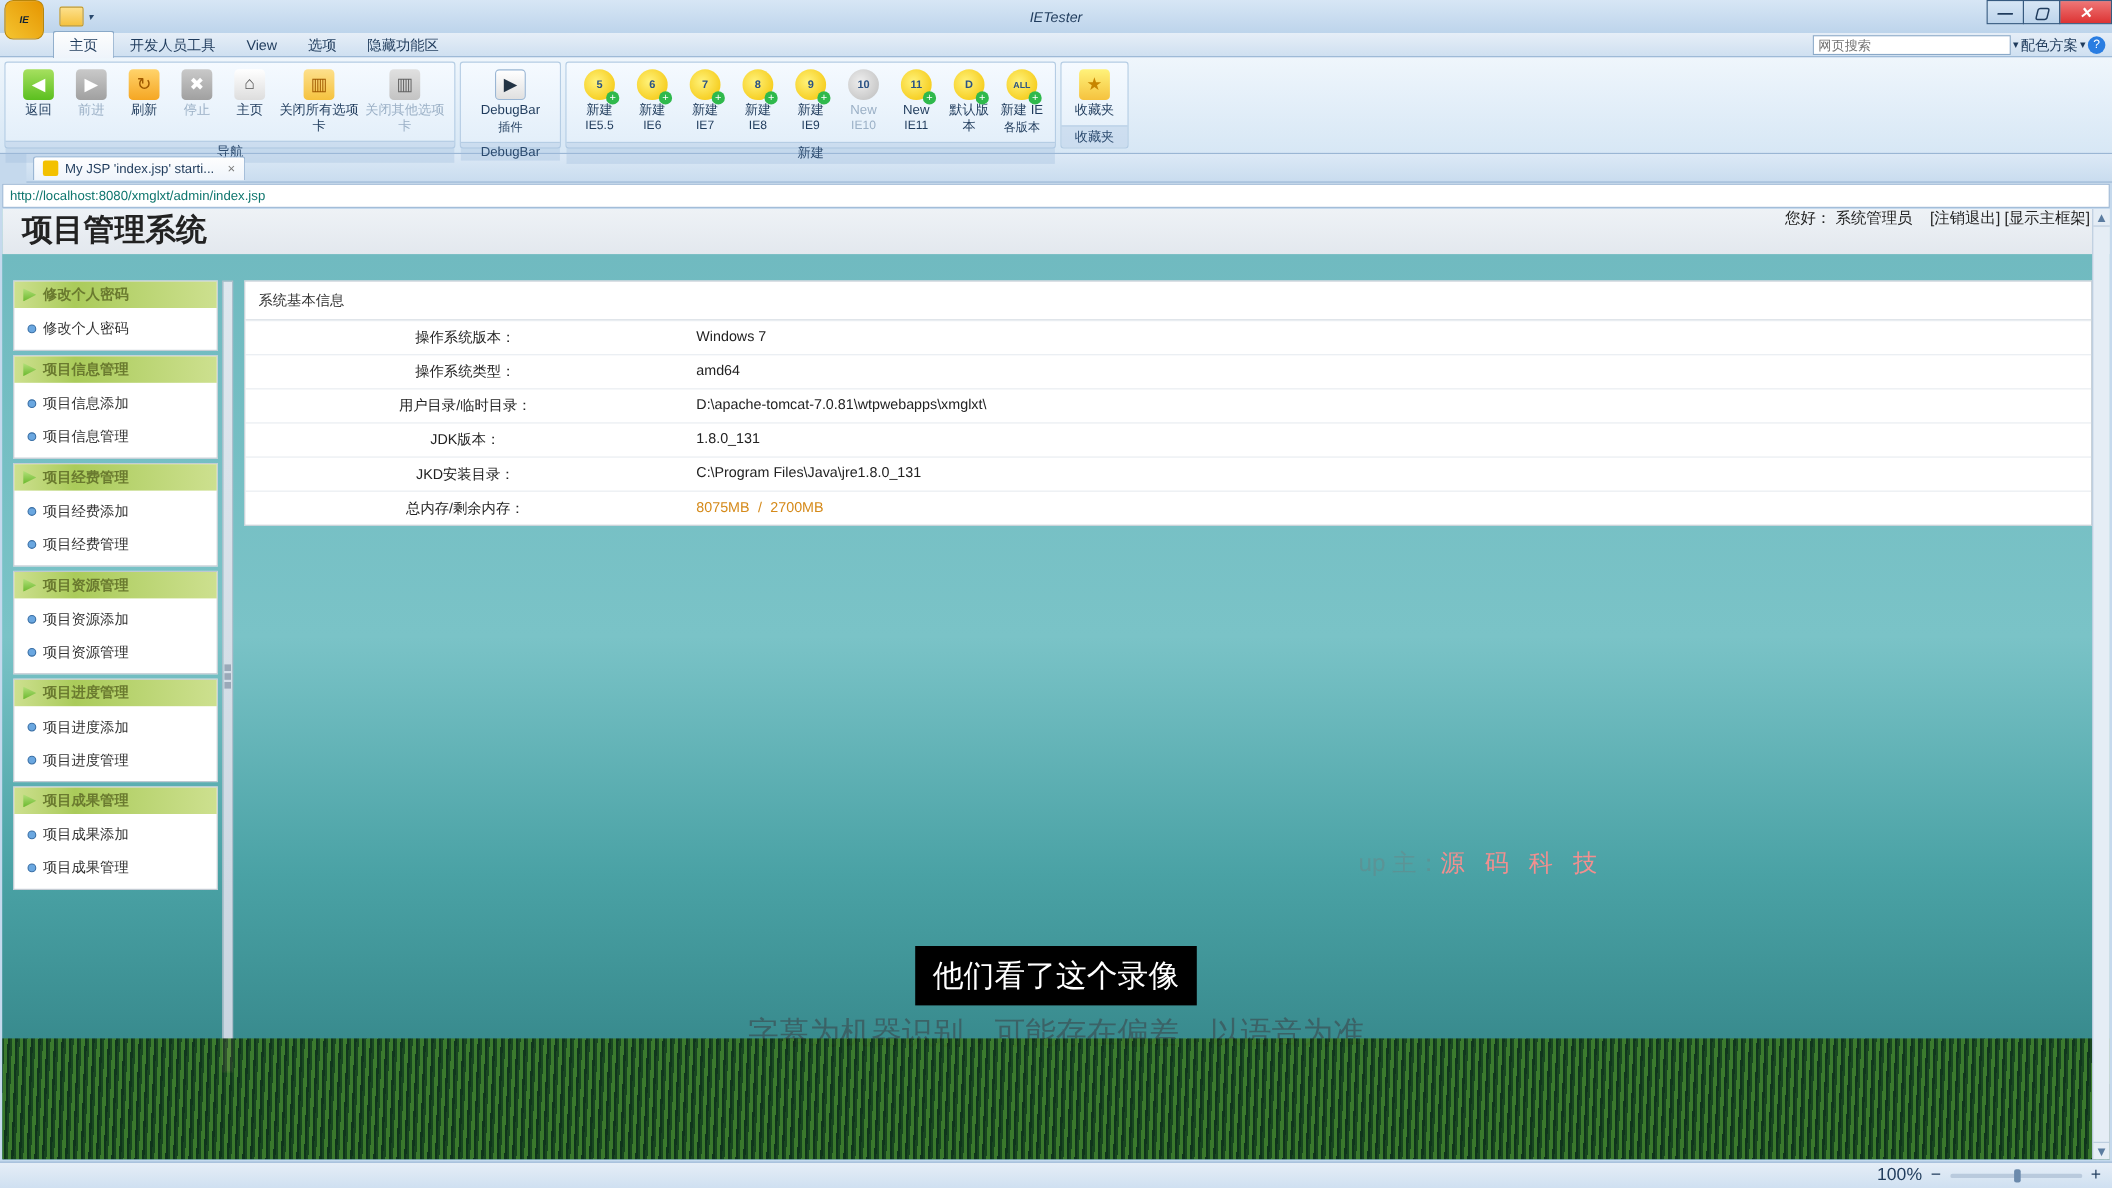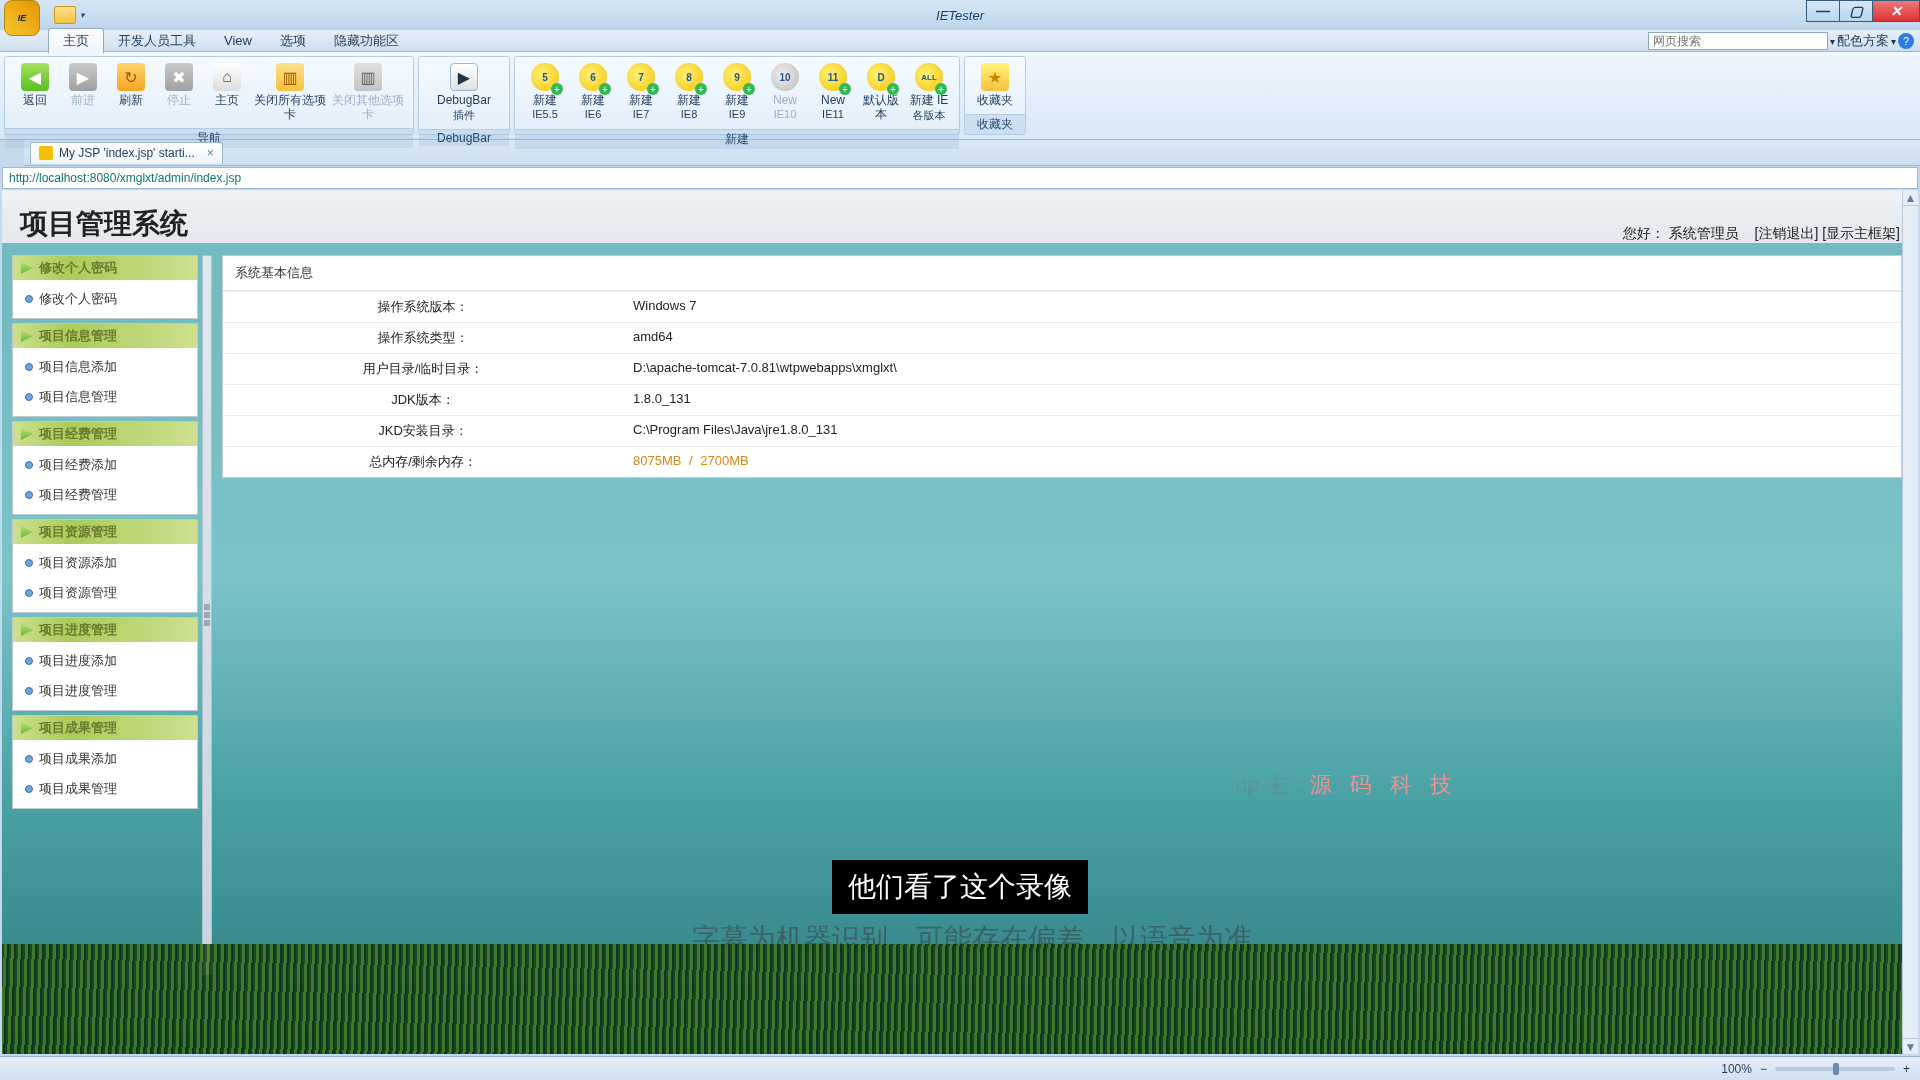--- a/index.html
+++ b/index.html
@@ -59,21 +59,21 @@
 .tab .x{font-size:12px;color:#7a7a7a;margin-left:6px;}
 
 
 .addr { height:22px; background:#fff; border:1px solid #9ab6d4; margin:1px 2px; display:flex; align-items:center; padding:0 6px; font-size:12px; color:#0f766e;}
 
 
 .viewport { position:absolute; left:2px; right:2px; top:190px; bottom:26px; background:linear-gradient(#6fb9bf 0%, #7ac3c7 45%, #4aa2a5 70%, #2c7a7d 100%); overflow:hidden;}
 .viewport::after{content:"";position:absolute;left:0;right:0;bottom:0;height:110px;background:
   repeating-linear-gradient(92deg, rgba(20,60,15,.85) 0 2px, rgba(60,120,30,.85) 2px 5px, rgba(10,40,10,.85) 5px 7px);
 }
-.page-header { height:53px; background:linear-gradient(#eef2f6,#e3e8ee); display:flex; align-items:flex-end; justify-content:space-between; padding:0 18px; }
+.page-header { height:41px; background:linear-gradient(#eef2f6,#e3e8ee); display:flex; align-items:flex-start; justify-content:space-between; padding:0 18px; }
 .page-header h1 { font-family:"SimSun",serif; font-size:28px; font-weight:bold; color:#222;}
 .page-header .right{font-size:14px;color:#222;}
 .page-header .right .uname{margin-right:12px;}
 .page-header .right .lnk{color:#222;}
 
 .body-row { position:absolute; top:55px; bottom:0; left:0; right:0; display:flex;}
 
 .sidebar { width:200px; padding:10px 0 0 10px;}
 .menublock { width:186px; margin-bottom:4px; background:#fff; border:1px solid #bfc8d1;}
 .menublock .hd { height:24px; background:linear-gradient(90deg,#cde08f,#aacb5a 30%,#cde08f); display:flex; align-items:center; padding-left:26px; font-size:13px; color:#6a7a2f; font-weight:bold; position:relative;}
@@ -92,24 +92,24 @@
 .kv-row:first-of-type{border-top:none;}
 .kv-row .k{width:400px;text-align:center;padding:6px 8px;font-size:13px;color:#222;}
 .kv-row .v{flex:1;padding:6px 10px;font-size:13px;color:#222;}
 .kv-row .v .orange{color:#d58a1a;}
 .kv-row .v .sep{color:#d58a1a;margin:0 4px;}
 
 
 .watermark{position:absolute;right:460px;top:580px;font-size:22px;font-family:"KaiTi","STKaiti",serif;}
 .watermark .w1{color:rgba(120,120,120,.35);} .watermark .w2{color:#f38f8f;letter-spacing:6px;}
 .subtitle-main{position:absolute;left:50%;top:670px;transform:translateX(-50%);background:#000;color:#fff;font-size:28px;padding:8px 16px;}
-.subtitle-sub{position:absolute;left:50%;top:730px;transform:translateX(-50%);color:rgba(60,70,75,.6);font-size:28px;font-family:"SimSun",serif;margin-left:12px;}
-
-
-.statusbar{position:absolute;left:0;right:0;bottom:0;height:24px;background:linear-gradient(#e6eef7,#cfe0f1);border-top:1px solid #9ab6d4;display:flex;align-items:center;justify-content:flex-end;padding:0 10px;gap:8px;font-size:12px;color:#1f3b5c;}
+.subtitle-sub{position:absolute;left:50%;top:730px;transform:translateX(-50%);color:rgba(60,70,75,.6);font-size:28px;font-family:"SimSun",serif;}
+
+
+.statusbar{position:absolute;left:0;right:0;bottom:0;height:24px;background:linear-gradient(#e6eef7,#cfe0f1);border-top:1px solid #9ab6d4;display:flex;align-items:center;justify-content:flex-end;padding:0 10px;gap:8px;font-size:16px;color:#1f3b5c;}
 .statusbar .zoom-track{width:120px;height:4px;background:#b9cadd;position:relative;border-radius:2px;}
 .statusbar .zoom-track .thumb{position:absolute;left:58px;top:-4px;width:6px;height:12px;background:#6b8aac;border-radius:2px;}
 .vscroll{position:absolute;right:2px;top:190px;bottom:26px;width:16px;background:#e5edf5;border-left:1px solid #b9cadd;}
 .vscroll .arr{height:16px;display:flex;align-items:center;justify-content:center;color:#4a6;}
 .vscroll .arr.up{border-bottom:1px solid #b9cadd;color:#5b7ca0;}
 .vscroll .arr.dn{position:absolute;bottom:0;width:100%;border-top:1px solid #b9cadd;color:#5b7ca0;}
 </style>
 </head>
 <body>
 

